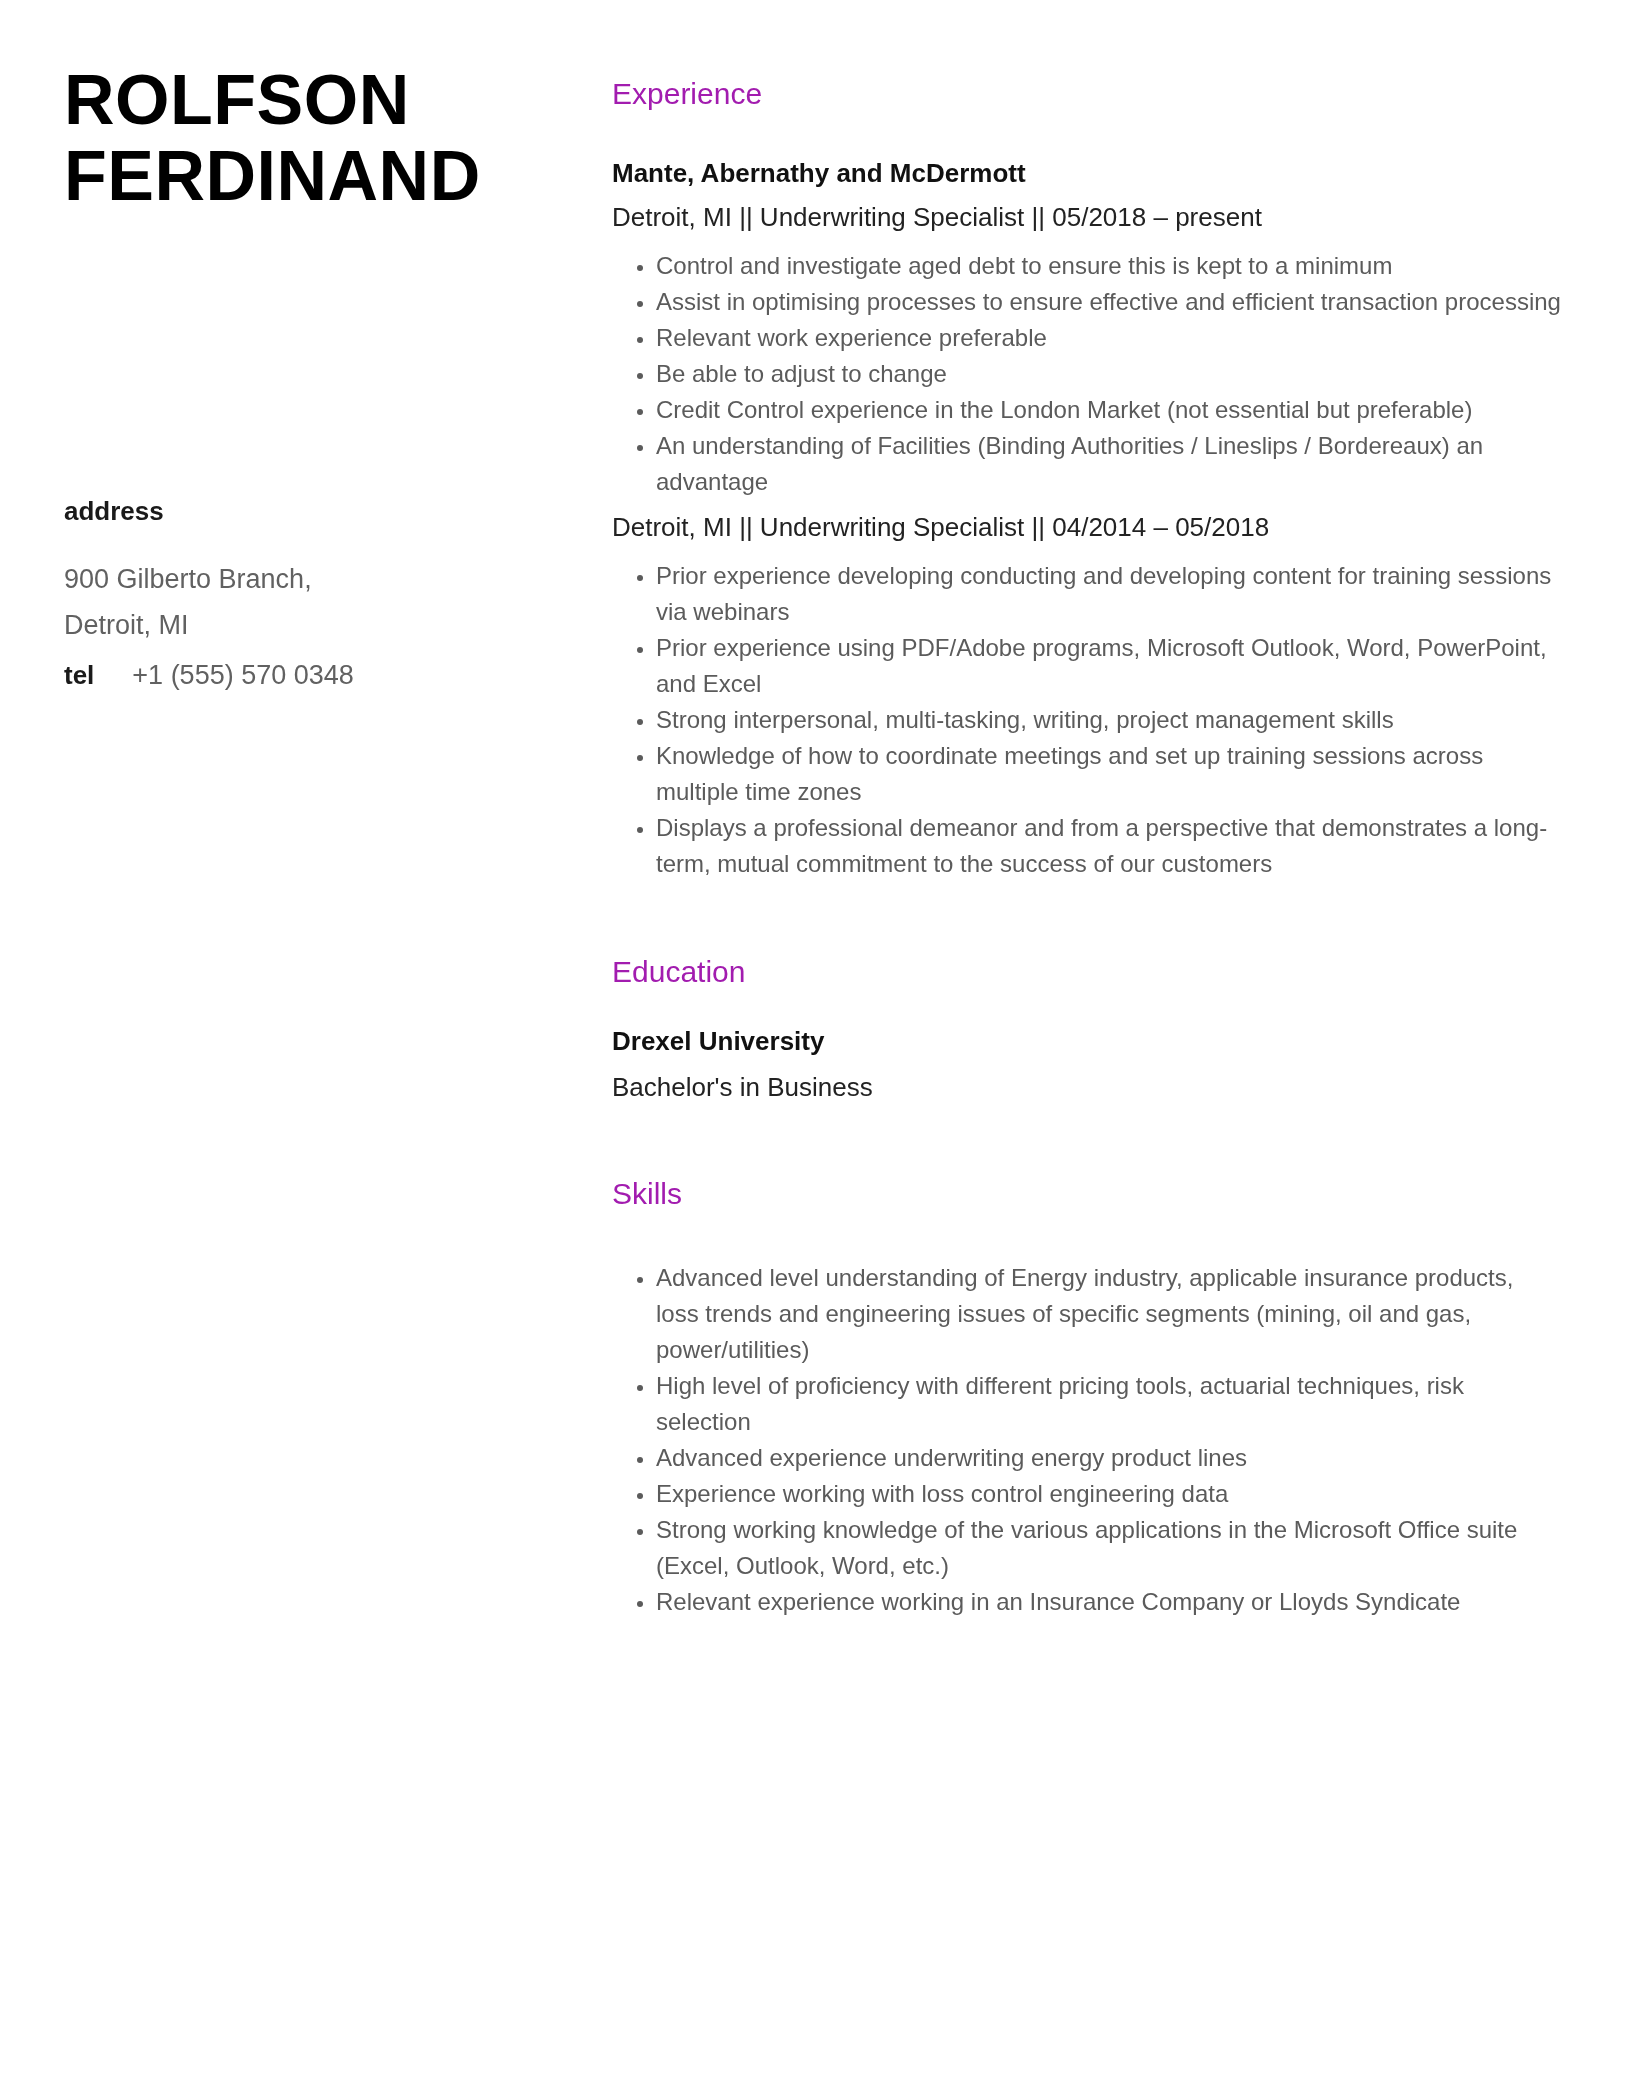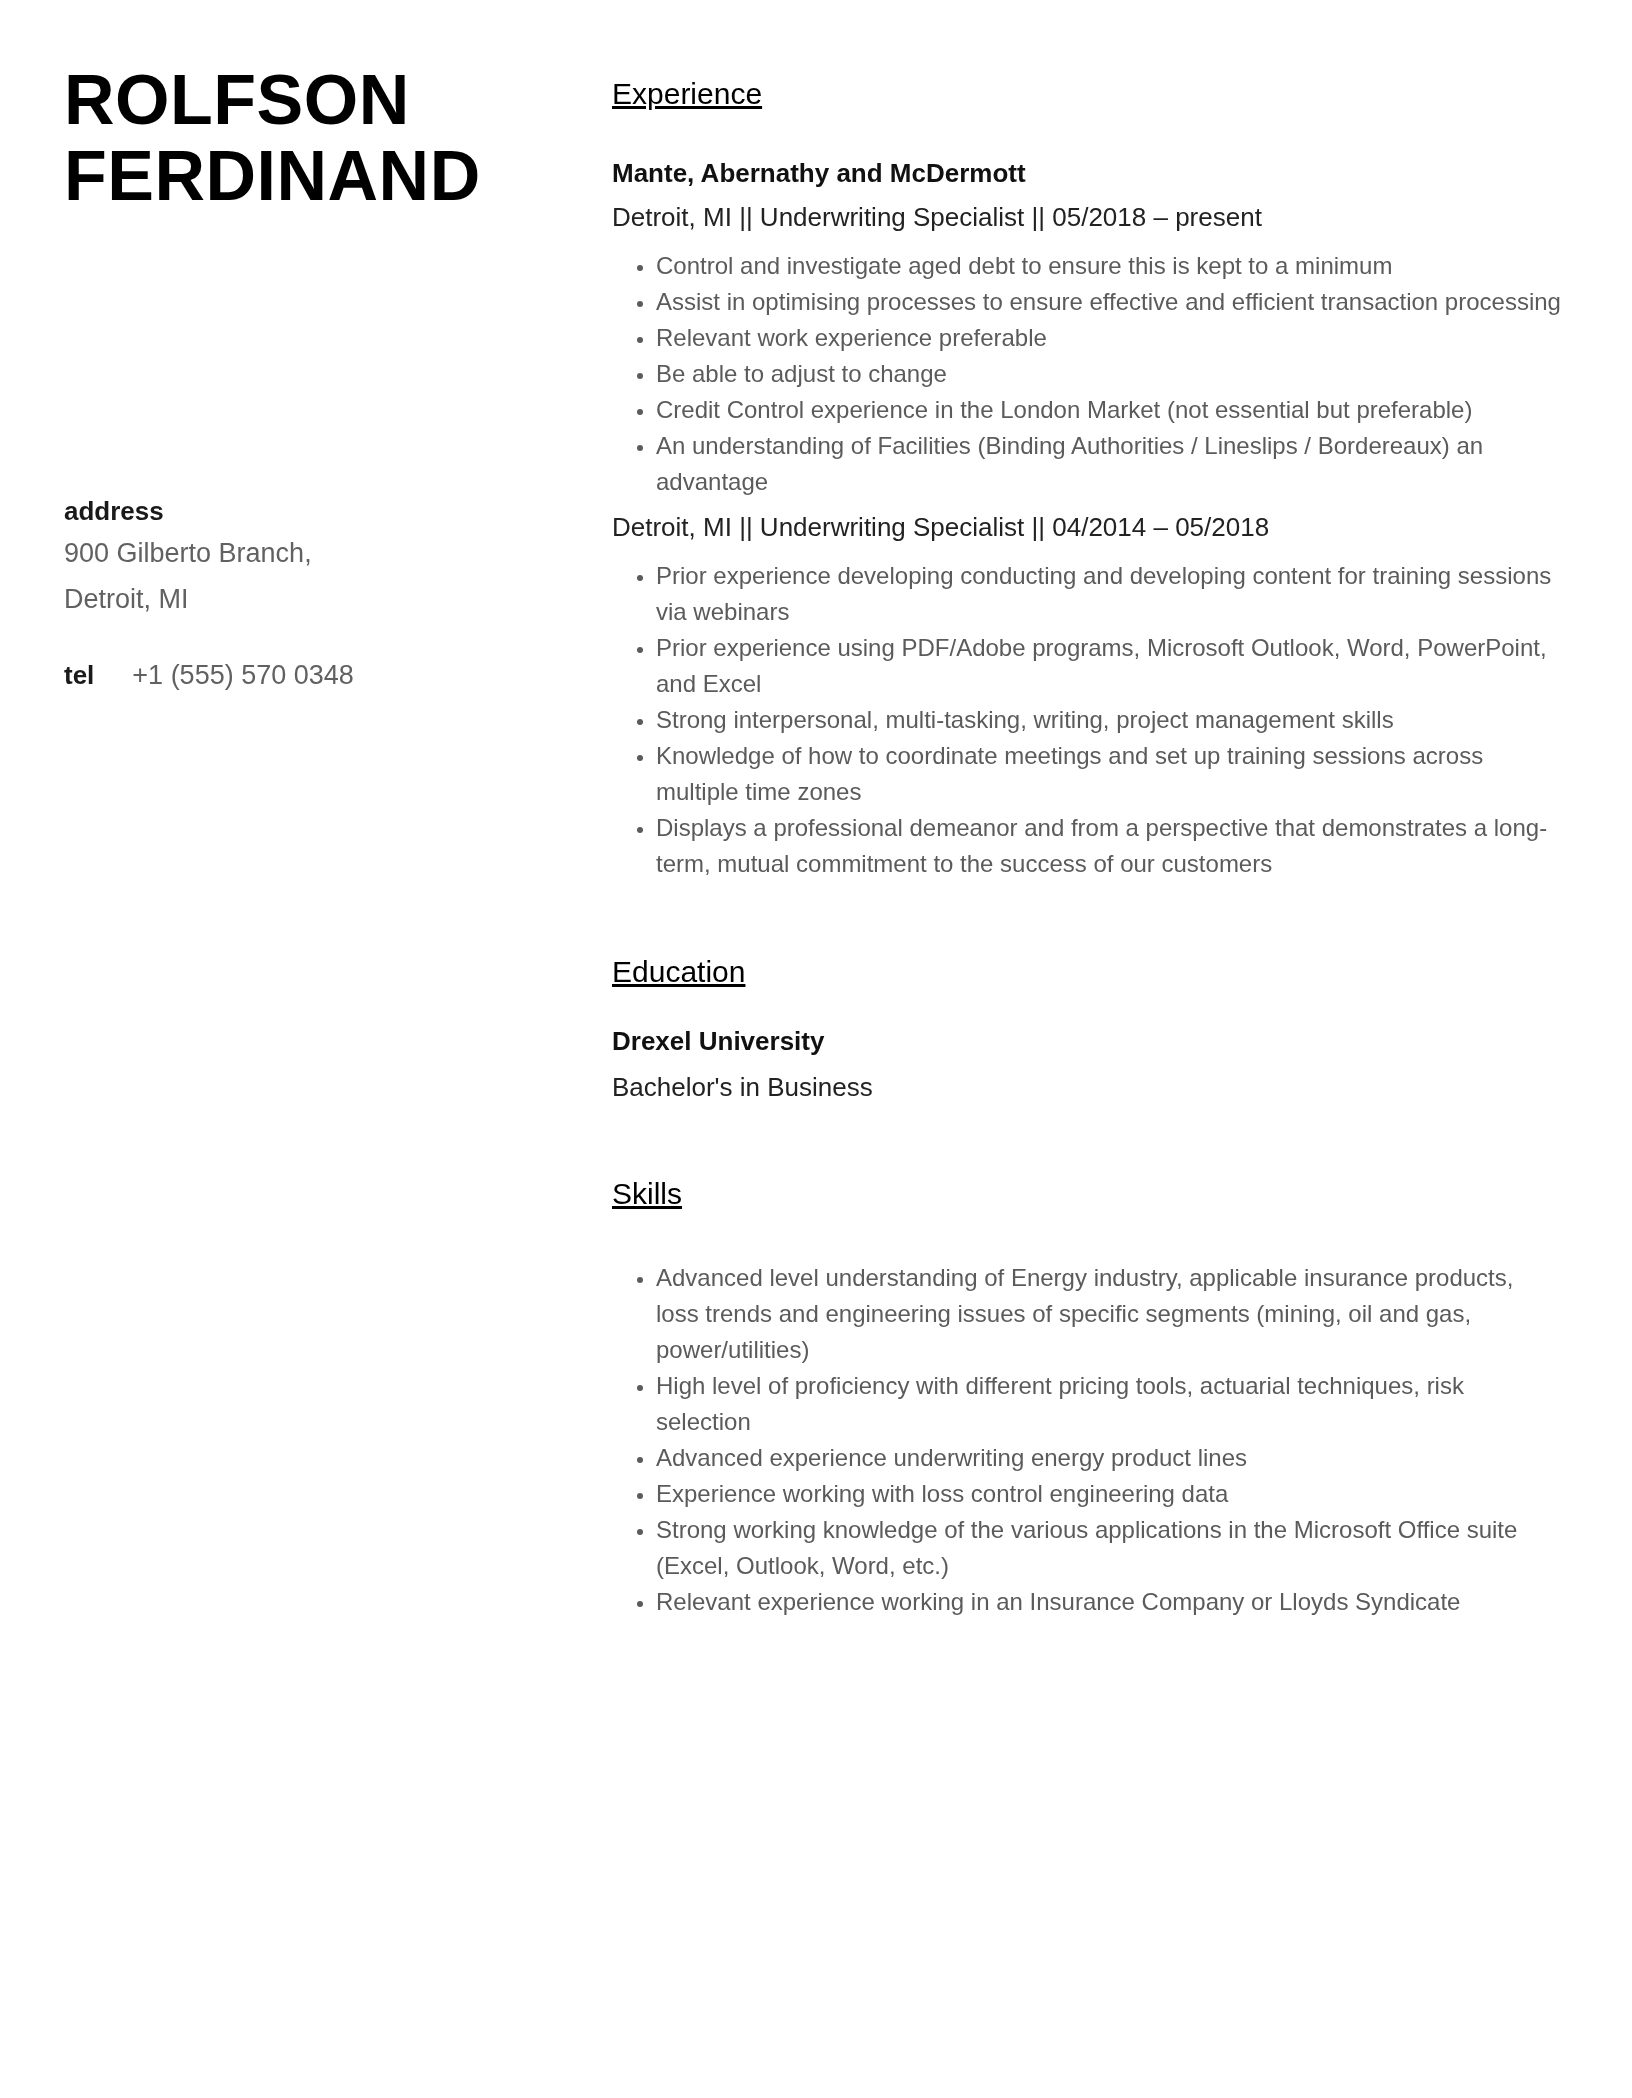--- a/index.html
+++ b/index.html
@@ -40,21 +40,21 @@
     left: 0;
     top: 494px;
   }
   .contact-label {
     font-size: 26px;
     font-weight: bold;
     color: #1a1a1a;
     line-height: 34px;
   }
   .contact-value {
-    margin-top: 2px;
+    margin-top: 28px;
     font-size: 27px;
     color: #616161;
     line-height: 46px;
   }
   .contact-tel {
     position: absolute;
     left: 0;
     top: 658px;
     display: flex;
     align-items: baseline;
@@ -65,23 +65,22 @@
   
   .right-col {
     position: absolute;
     left: 612px;
     top: 76px;
     width: 950px;
   }
   .section-title {
     font-size: 30px;
     font-weight: normal;
-    color: #000000;
+    color: #a21caf;
     line-height: 36px;
-    text-decoration: underline;
   }
   .job-company {
     margin-top: 44px;
     font-size: 26px;
     font-weight: bold;
     color: #111111;
     line-height: 34px;
   }
   .job-company.second { margin-top: 86px; }
   .job-meta {

